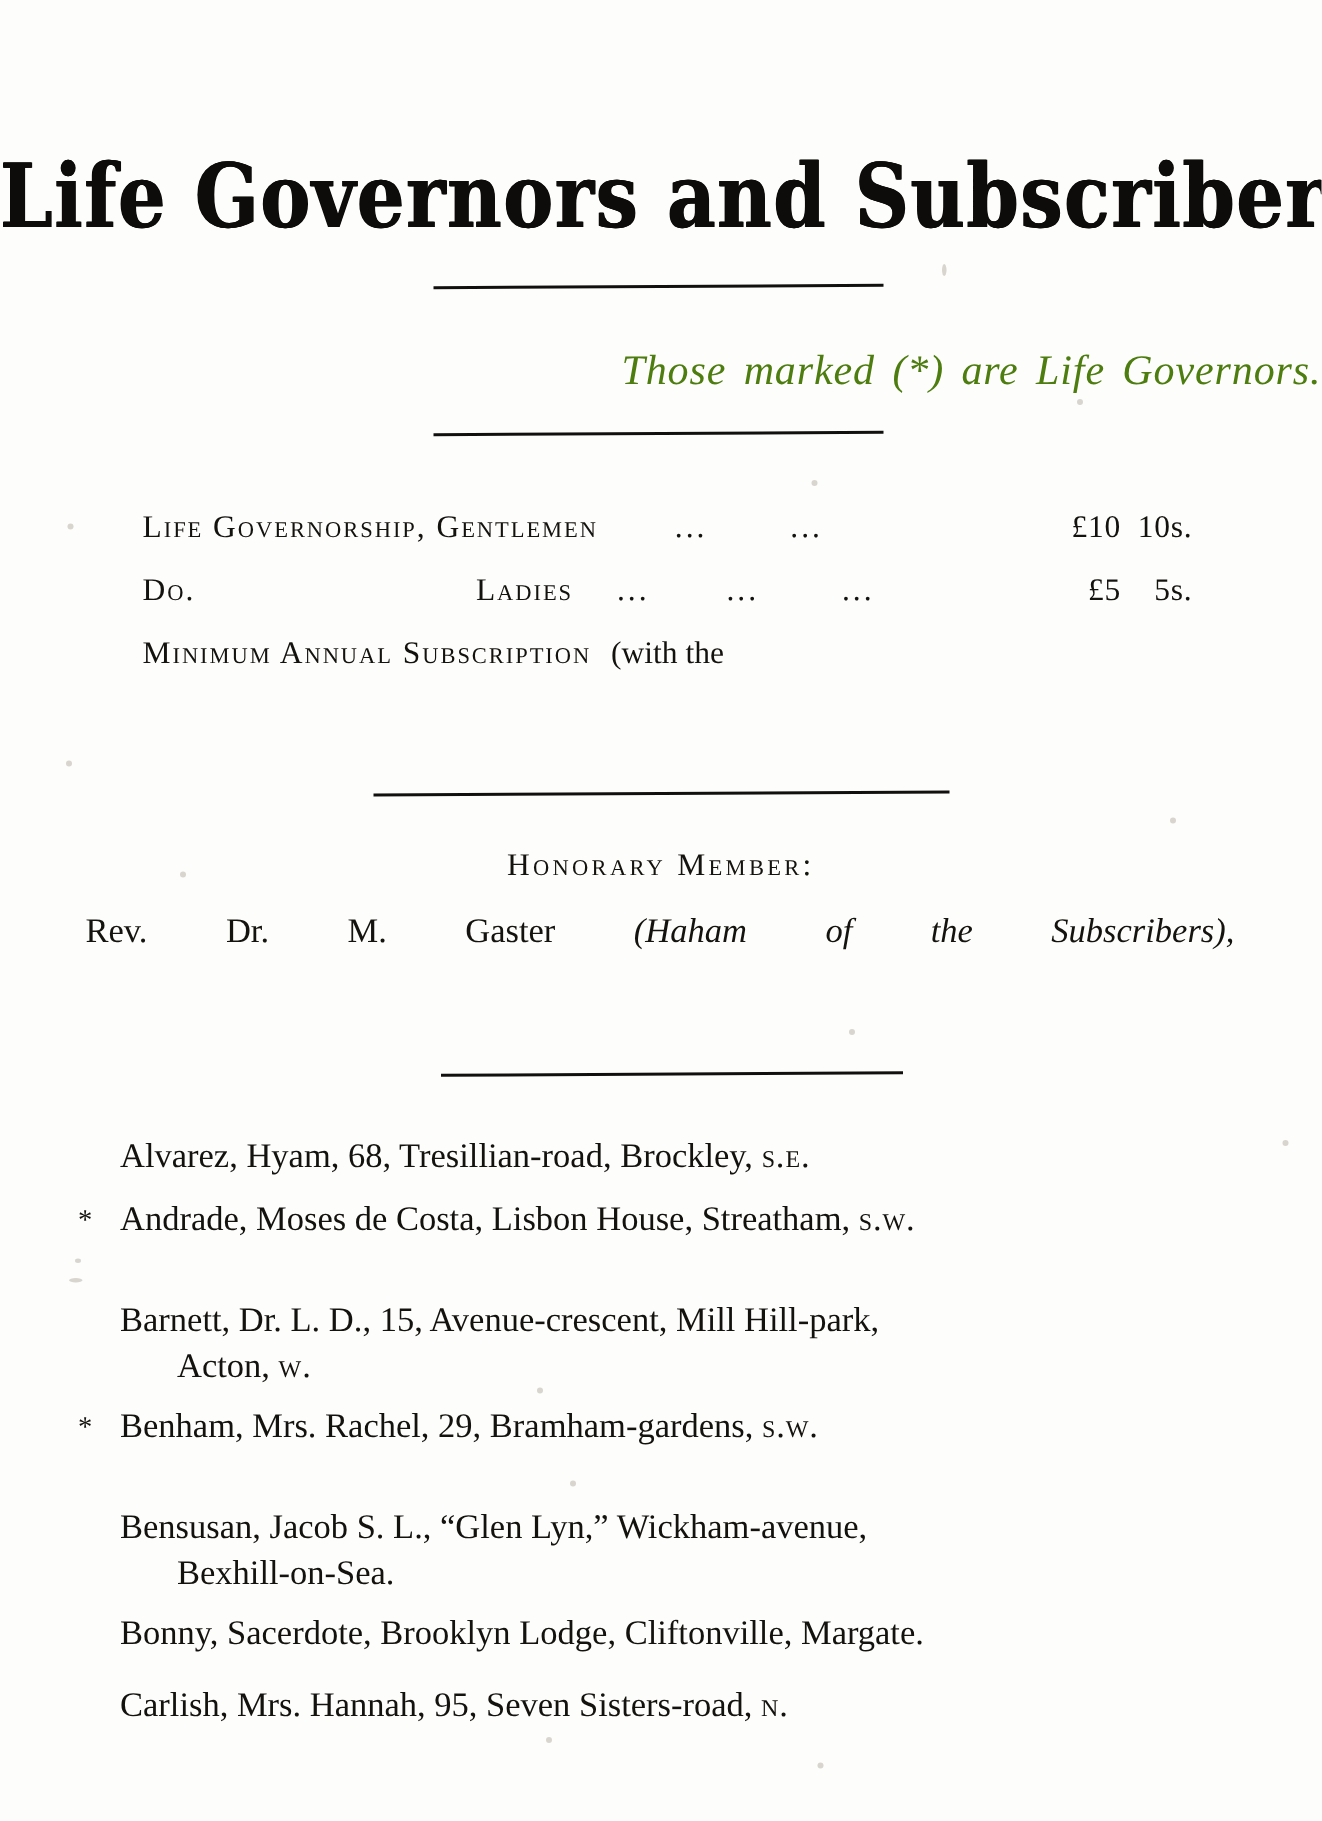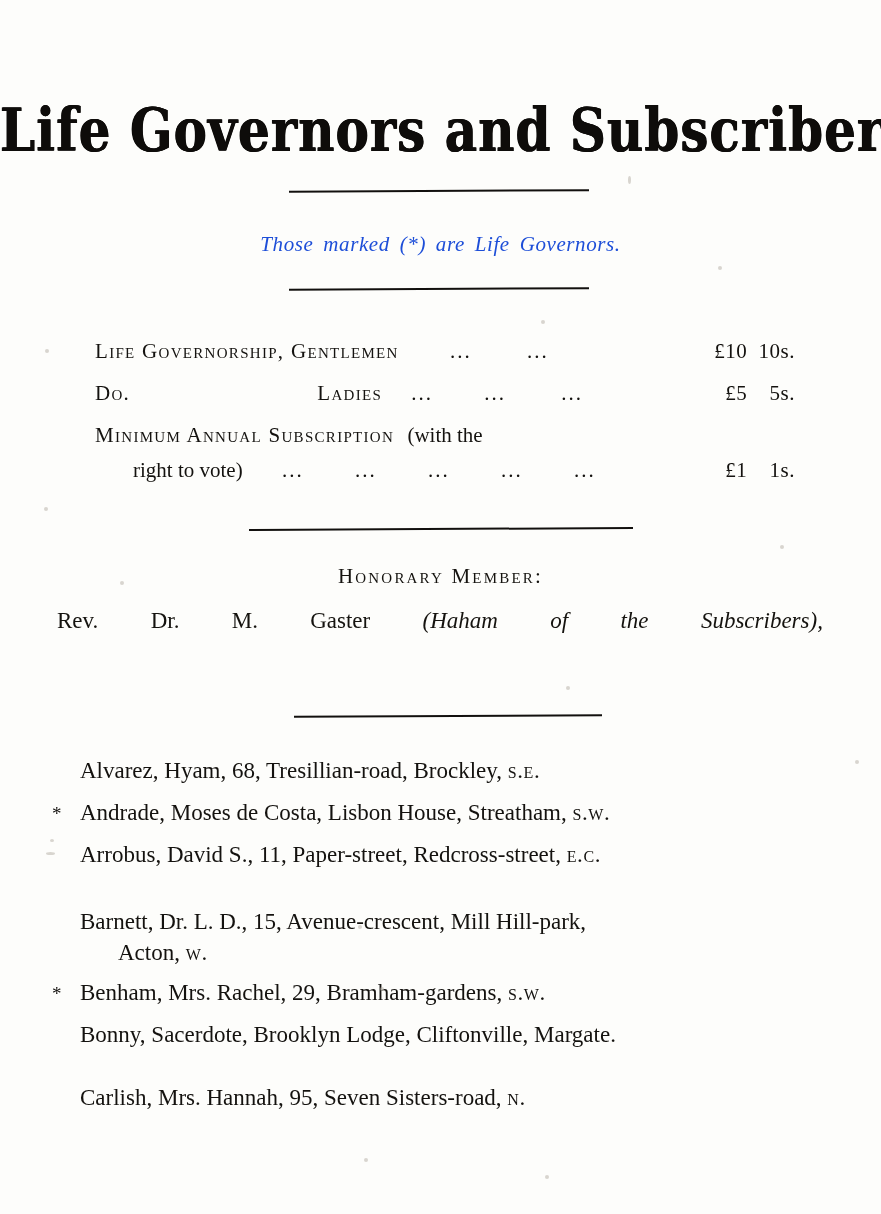--- a/index.html
+++ b/index.html
@@ -53,26 +53,26 @@
   .rule-2 { top: 288px; left: 289px; width: 300px; }
   .rule-3 { top: 528px; left: 249px; width: 384px; }
   .rule-4 { top: 715px; left: 294px; width: 308px; }
 
   
   .note {
     position: absolute;
     top: 232px;
     left: 0;
     width: 881px;
-    text-align: center;
+    text-align: right;
     font-style: italic;
-    font-size: 21px;
+    font-size: 28px;
     letter-spacing: 0.6px;
     word-spacing: 4px;
-    color: #1d4ed8;
+    color: #4d7c0f;
   }
 
   
   .fees {
     position: absolute;
     top: 336px;
     left: 95px;
     width: 700px;
     font-variant: small-caps;
     font-size: 21px;
@@ -184,21 +184,21 @@
   .entry-text {
     margin-left: 80px;
     margin-right: 58px;
     white-space: nowrap;
   }
   .entry .cont {
     margin-left: 118px;
     white-space: nowrap;
   }
   .entry.tight { margin-bottom: 9px; margin-top: 36px; }
-  .entry.loose { margin-bottom: 32px; }
+  .entry.loose { margin-bottom: 17px; }
 
   
   .speck {
     position: absolute;
     background: #b9b4ab;
     border-radius: 50%;
     opacity: 0.55;
   }
 </style>
 </head>
@@ -234,32 +234,20 @@
       <span class="dots" style="margin-left:50px">...</span>
       <span class="fee-amount">
         <span>£5</span>
         <span class="shill">5s.</span>
       </span>
     </div>
 
     <div class="fee-row multiline">
       <span class="fee-label">Minimum Annual Subscription</span>
       <span class="paren-text" style="margin-left:8px">(with the</span>
-      <div class="fee-cont">
-        <span>right to vote)</span>
-        <span class="dots" style="margin-left:34px">...</span>
-        <span class="dots" style="margin-left:46px">...</span>
-        <span class="dots" style="margin-left:46px">...</span>
-        <span class="dots" style="margin-left:46px">...</span>
-        <span class="dots" style="margin-left:46px">...</span>
-        <span class="fee-amount" style="top:0">
-          <span>£1</span>
-          <span class="shill">1s.</span>
-        </span>
-      </div>
     </div>
 
   </div>
 
   <div class="rule rule-3 tilt"></div>
 
   <div class="hon-heading">Honorary Member:</div>
 
   <div class="hon-line1">
     <span>Rev.</span>
@@ -286,47 +274,49 @@
     </div>
 
     <div class="entry">
       <span class="star">*</span>
       <div class="entry-text">
         <span>Andrade, Moses de Costa, Lisbon House, Streatham,</span>
         <span class="sc">s.w.</span>
       </div>
     </div>
 
-    <div class="entry">
-      <span class="star"></span>
-      <div class="entry-text">
-        <span>Arrobus, David S., 11, Paper-street, Redcross-street,</span>
-        <span class="sc">e.c.</span>
-      </div>
-    </div>
 
     <div class="entry tight">
       <span class="star"></span>
       <div class="entry-text">
         <span>Barnett, Dr. L. D., 15, Avenue-crescent, Mill Hill-park,</span>
       </div>
       <div class="cont">
         <span>Acton,</span>
         <span class="sc">w.</span>
       </div>
     </div>
 
     <div class="entry">
       <span class="star">*</span>
       <div class="entry-text">
         <span>Benham, Mrs. Rachel, 29, Bramham-gardens,</span>
         <span class="sc">s.w.</span>
       </div>
     </div>
 
+    <div class="entry tight">
+      <span class="star"></span>
+      <div class="entry-text">
+        <span>Bensusan, Jacob S. L., “Glen Lyn,” Wickham-avenue,</span>
+      </div>
+      <div class="cont">
+        <span>Bexhill-on-Sea.</span>
+      </div>
+    </div>
 
     <div class="entry loose">
       <span class="star"></span>
       <div class="entry-text">
         <span>Bonny, Sacerdote, Brooklyn Lodge, Cliftonville, Margate.</span>
       </div>
     </div>
 
     <div class="entry">
       <span class="star"></span>

